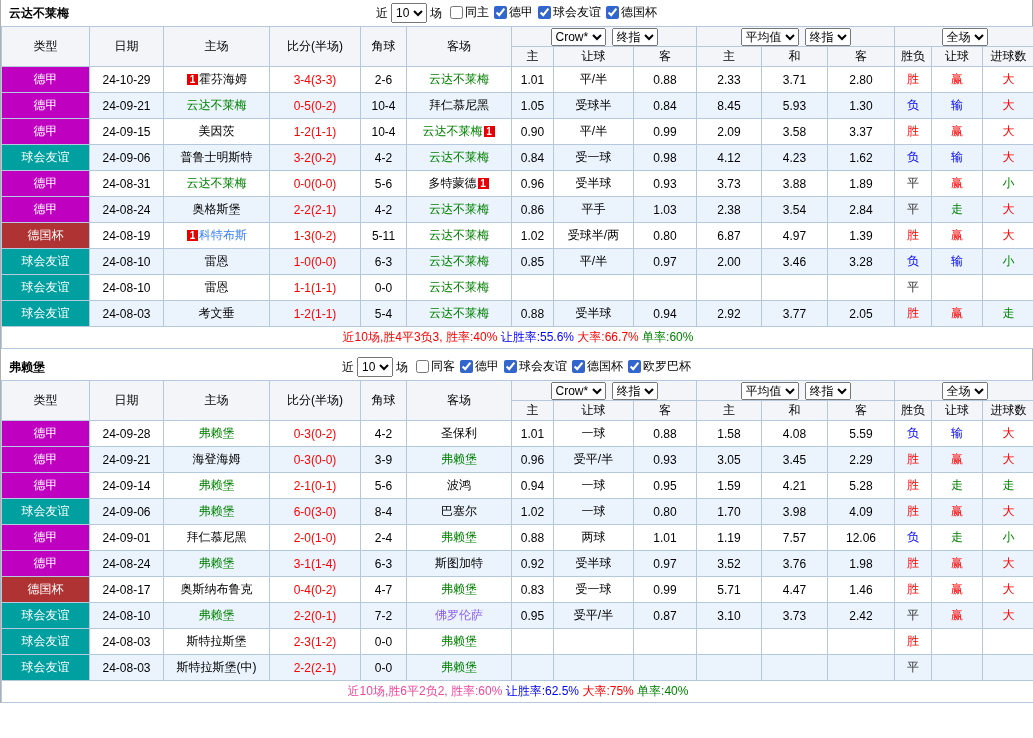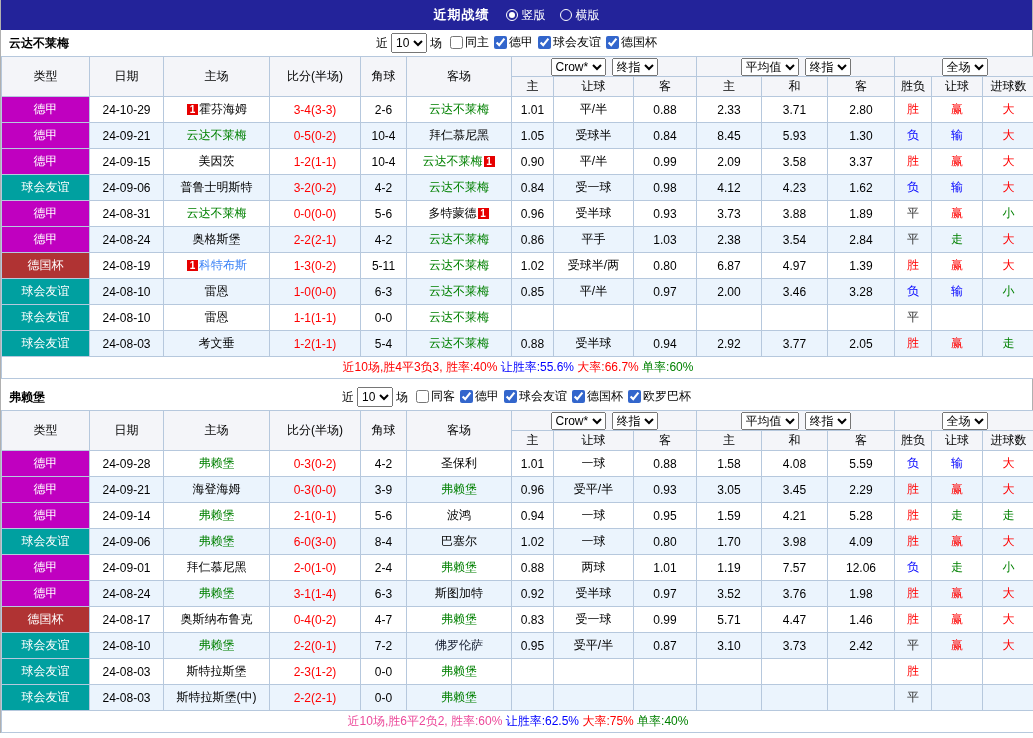--- a/index.html
+++ b/index.html
@@ -33,35 +33,20 @@
   .results tbody tr:nth-child(even) td{background:var(--stripe-bg,#ebf4fd);}
   .results tbody td.typecell{color:#fff;}
   .results tfoot td{height:21px;font-size:12px;background:#fff;}
   .card1{display:inline-block;width:11px;height:11px;line-height:11px;background:var(--card-bg,#e60000);color:#fff;font-size:10px;font-weight:bold;vertical-align:middle;margin:0 1px;}
 </style>
 </head>
 <body>
 
 <div class="page">
 
-  <div class="topbar">
-    <span class="title">近期战绩</span>
-    <span class="radios">
-        <span class="vradio">
-          <span class="ring">
-            <span class="dot"></span>
-          </span>
-          <span>竖版</span>
-        </span>
-        <span class="vradio">
-          <span class="ring"></span>
-          <span>横版</span>
-        </span>
-      </span>
-  </div>
 
   <section class="block">
     <div class="teambar">
       <span class="team">云达不莱梅</span>
       <div class="filters">
         <span>近</span>
         <select><option>10</option></select>
         <span>场</span>
         <span><label class="cb">
               <input type="checkbox" style="">
@@ -498,21 +483,21 @@
             <td style="color: rgb(255, 0, 0);">胜</td>
             <td style="color: rgb(255, 0, 0);">赢</td>
             <td style="color: rgb(255, 0, 0);">大</td>
           </tr>
           <tr>
             <td class="typecell" style="background: rgb(0, 160, 160);">球会友谊</td>
             <td>24-08-10</td>
             <td><span style="color: rgb(0, 128, 0);">弗赖堡</span></td>
             <td style="color: rgb(255, 0, 0);">2-2(0-1)</td>
             <td>7-2</td>
-            <td><span style="color: #0f172a;">佛罗伦萨</span></td>
+            <td><span style="color: #8b5cf6;">佛罗伦萨</span></td>
             <td>0.95</td>
             <td>受平/半</td>
             <td>0.87</td>
             <td>3.10</td>
             <td>3.73</td>
             <td>2.42</td>
             <td style="color: rgb(51, 51, 51);">平</td>
             <td style="color: rgb(255, 0, 0);">赢</td>
             <td style="color: rgb(255, 0, 0);">大</td>
           </tr>

